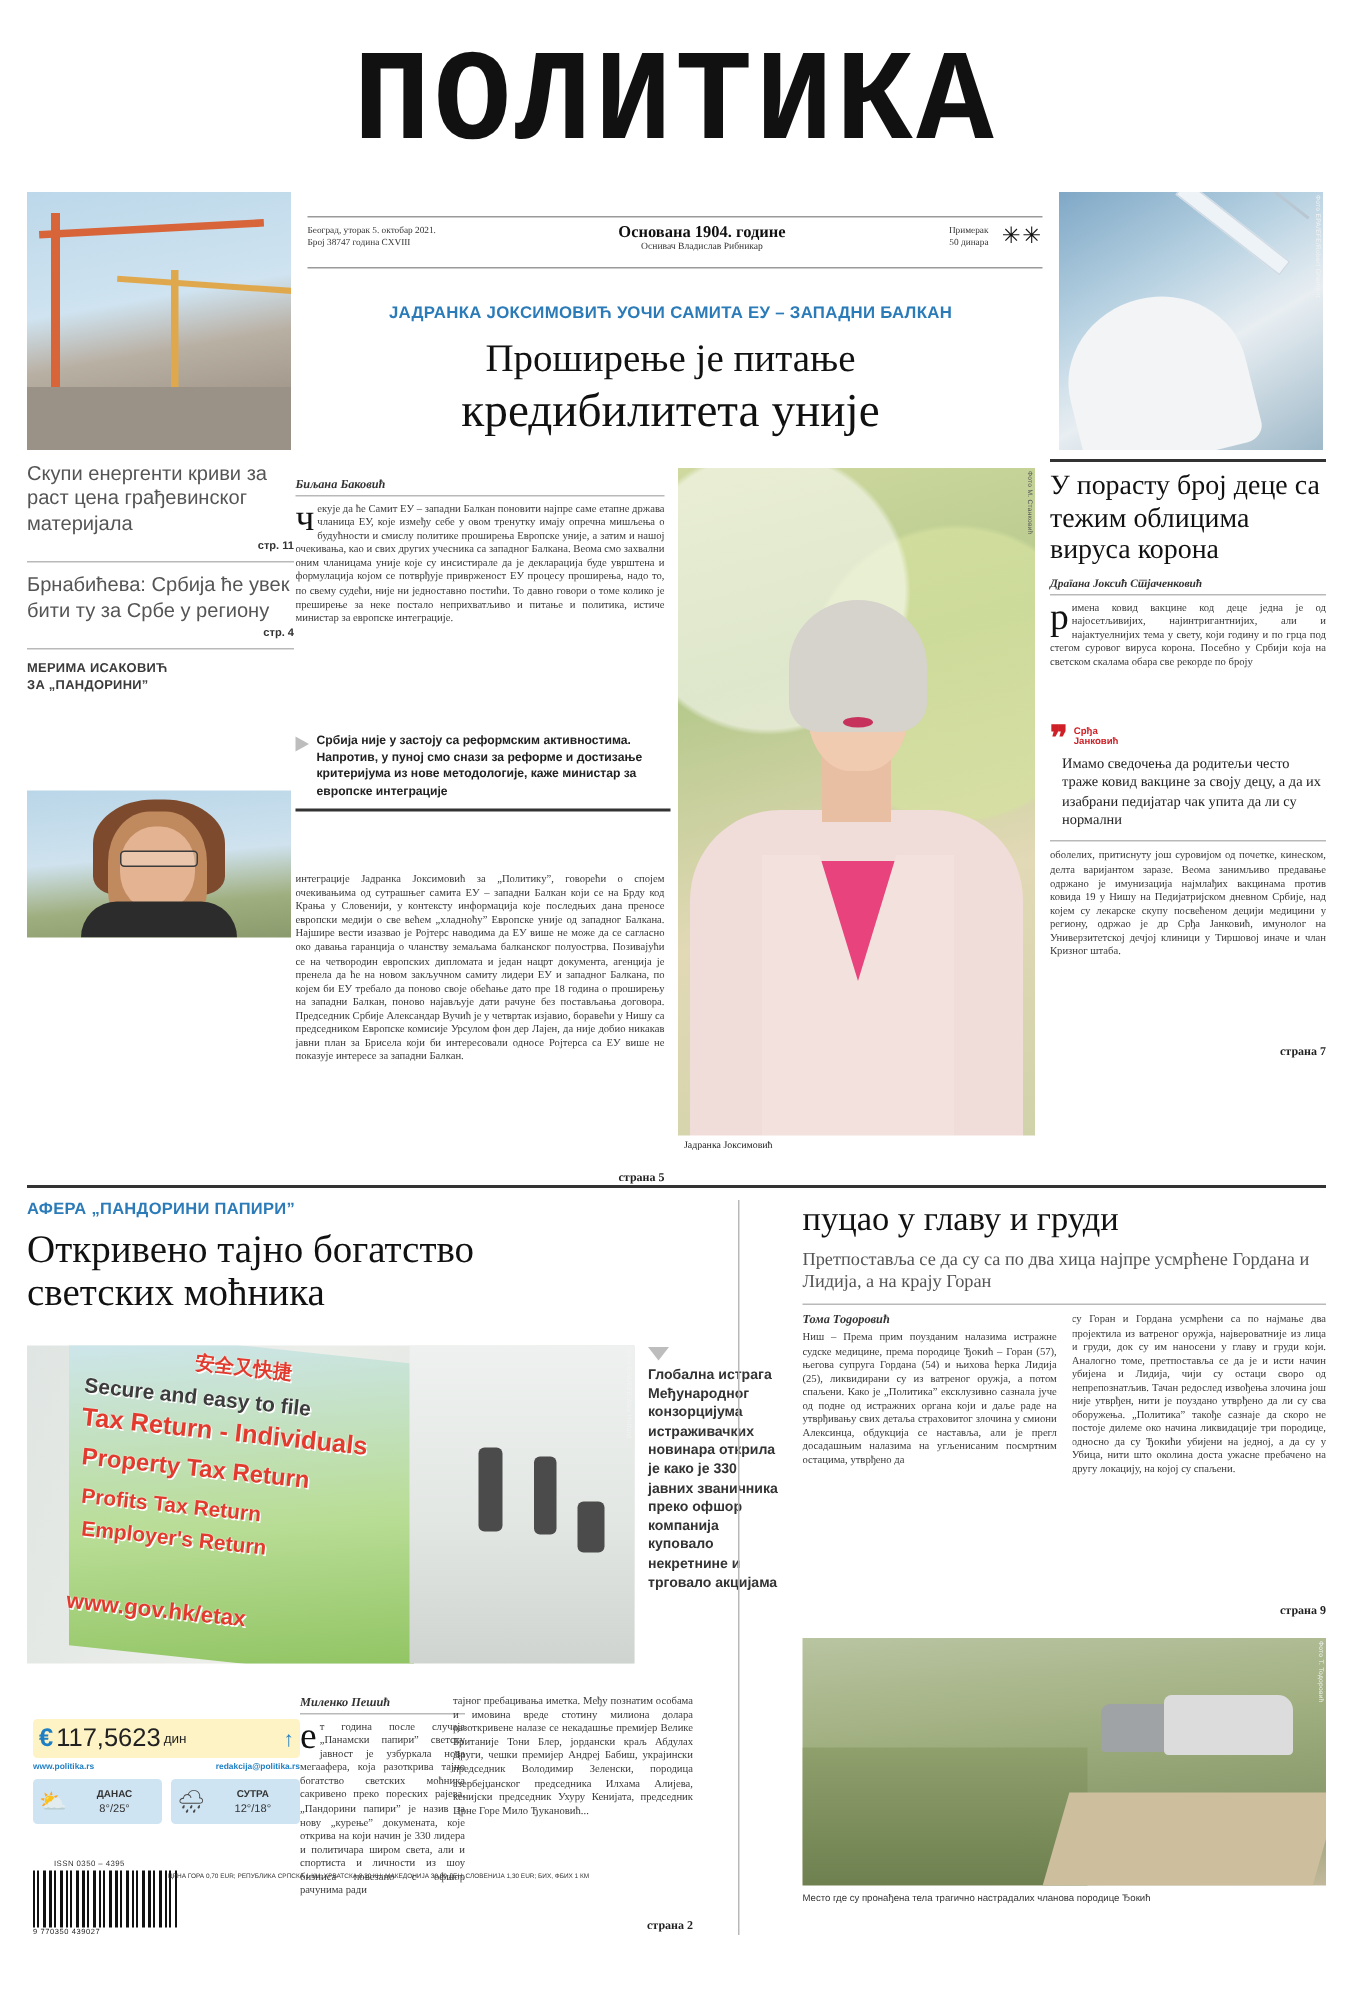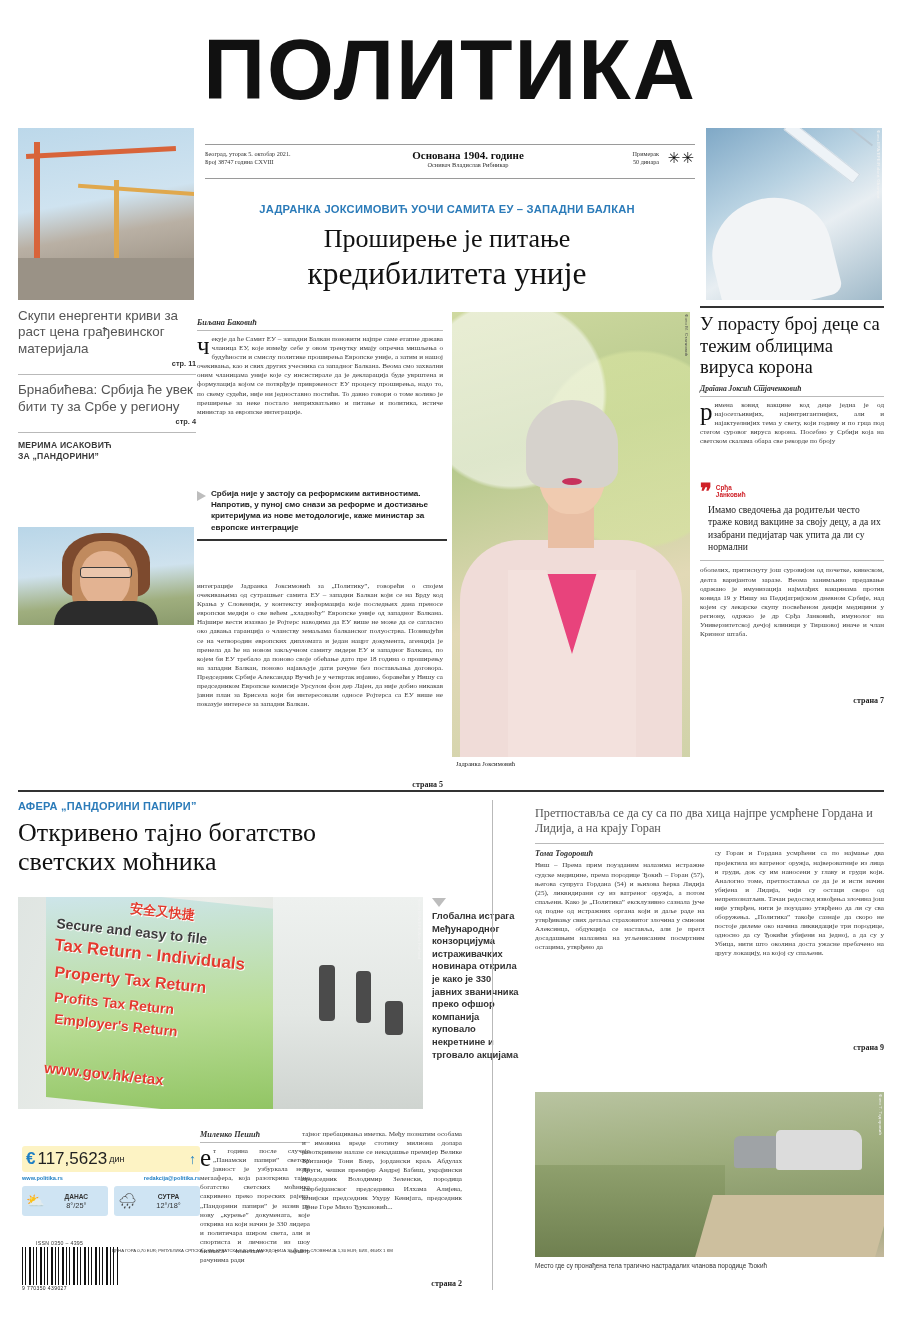--- a/index.html
+++ b/index.html
@@ -27,21 +27,21 @@
   }
   .pageref{font-family:"Liberation Serif",serif;font-weight:bold;font-size:8px;color:#222;}
   .dropcap::first-letter{
     font-family:"Liberation Serif",serif;float:left;font-size:25px;line-height:20px;
     padding-right:2px;padding-top:1px;font-weight:normal;color:#111;
   }
   
   .masthead{position:absolute;left:0;top:0;width:900px;height:128px;}
   .logo{
     position:absolute;left:0;right:0;top:26px;text-align:center;
-    font-family:Liberation Sans, sans-serif;font-weight:bold;font-size:86px;
+    font-family:Liberation Mono, monospace;font-weight:bold;font-size:86px;
     letter-spacing:2px;color:#111;line-height:86px;
   }
   .infoline{position:absolute;left:205px;top:148px;width:490px;height:30px;}
   .infoline .top-rule{position:absolute;left:0;top:-4px;width:100%;height:1px;background:#9a9a9a;}
   .infoline .bot-rule{position:absolute;left:0;top:30px;width:100%;height:1px;background:#9a9a9a;}
   .il-left{position:absolute;left:0;top:2px;font-size:6.2px;line-height:8px;color:#333;font-family:"Liberation Serif",serif;}
   .il-mid{position:absolute;left:168px;top:1px;text-align:center;width:190px;font-family:"Liberation Serif",serif;}
   .il-mid b{font-size:11px;color:#111;display:block;line-height:12px;}
   .il-mid span{font-size:6.4px;color:#333;display:block;line-height:8px;}
   .il-right{position:absolute;right:36px;top:2px;text-align:right;font-size:6.2px;line-height:8px;color:#333;font-family:"Liberation Serif",serif;}
@@ -313,20 +313,21 @@
   </div>
 
   <div class="col" style="left:302px;top:1130px;width:160px;">
     <div class="body-col" style="height:148px;overflow:hidden;">тајног пребацивања иметка. Међу познатим особама и имовина вреде стотину милиона долара разоткривене налазе се некадашње премијер Велике Британије Тони Блер, јордански краљ Абдулах Други, чешки премијер Андреј Бабиш, украјински председник Володимир Зеленски, породица азербејџанског председника Илхама Алијева, кенијски председник Ухуру Кенијата, председник Црне Горе Мило Ђукановић...</div>
     <div class="pageref" style="text-align:right;margin-top:1px;">страна 2</div>
   </div>
 
   <div class="sep" style="left:492px;top:800px;width:1px;height:490px;background:#b9b9b9;"></div>
 
   <div class="col" style="left:535px;top:800px;width:349px;">
+    <div class="serif" style="font-size:23px;line-height:26px;color:#111;">пуцао у главу и груди</div>
     <div class="serif" style="font-size:12.2px;line-height:15.2px;color:#555;margin-top:6px;">Претпоставља се да су са по два хица најпре усмрћене Гордана и Лидија, а на крају Горан</div>
     <div class="rule" style="margin:7px 0 5px 0;"></div>
     <div style="display:flex;gap:10px;">
       <div style="flex:1;">
         <div class="byline">Тома Тодоровић</div>
         <div class="body-col" style="margin-top:3px;height:178px;overflow:hidden;">Ниш – Према прим поузданим налазима истражне судске медицине, према породице Ђокић – Горан (57), његова супруга Гордана (54) и њихова ћерка Лидија (25), ликвидирани су из ватреног оружја, а потом спаљени. Како је „Политика” ексклузивно сазнала јуче од подне од истражних органа који и даље раде на утврђивању свих детаља страховитог злочина у смиони Алексинца, обдукција се наставља, али је прегл досадашњим налазима на угљенисаним посмртним остацима, утврђено да</div>
       </div>
       <div style="flex:1;">
         <div class="body-col" style="height:192px;overflow:hidden;">су Горан и Гордана усмрћени са по најмање два пројектила из ватреног оружја, највероватније из лица и груди, док су им наносени у главу и груди који. Аналогно томе, претпоставља се да је и исти начин убијена и Лидија, чији су остаци своро од непрепознатљив. Тачан редослед извођења злочина још није утврђен, нити је поуздано утврђено да ли су сва оборужења. „Политика” такође сазнаје да скоро не постоје дилеме око начина ликвидације три породице, односно да су Ђокићи убијени на једној, а да су у Убица, нити што околина доста ужасне пребачено на другу локацију, на којој су спаљени.</div>
         <div class="pageref" style="text-align:right;margin-top:2px;">страна 9</div>

